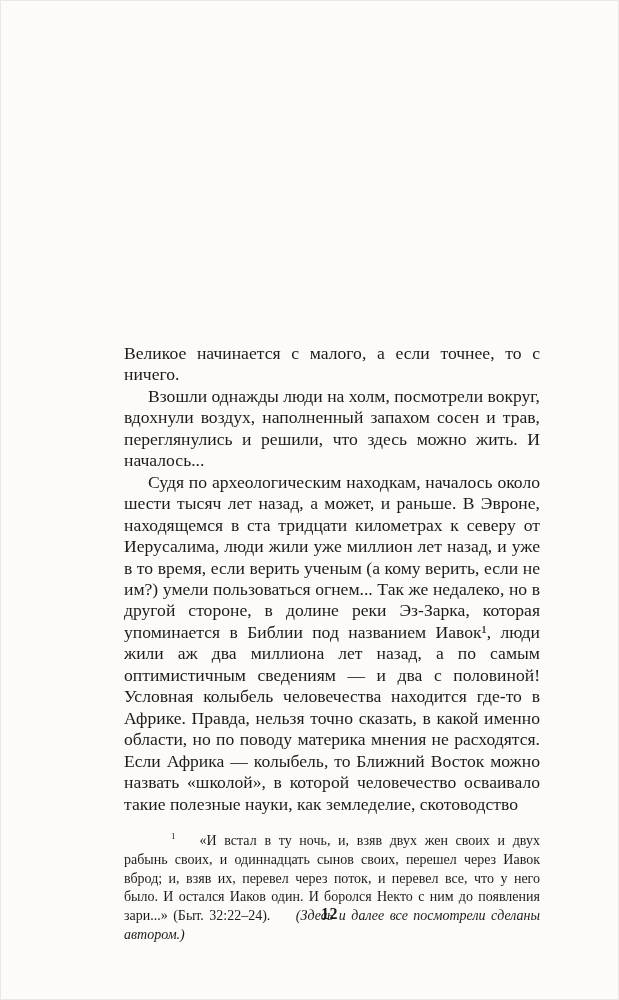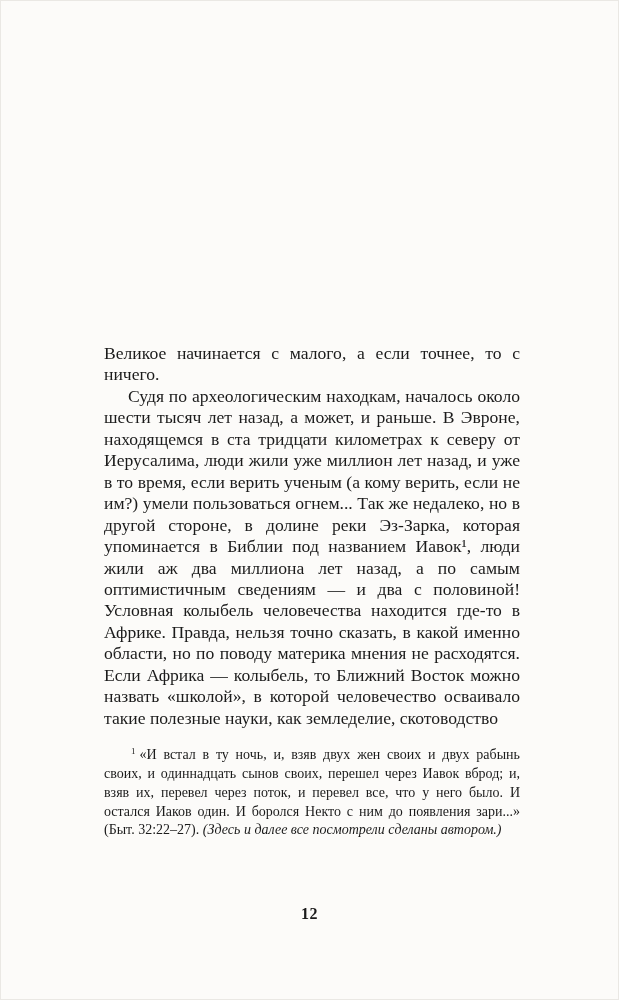--- a/index.html
+++ b/index.html
@@ -1,15 +1,15 @@
 <!DOCTYPE html>
 <html lang="ru"><head>
 <meta charset="utf-8">
 <style>
-  * { box-sizing: border-box; }
+  * { box-sizing: border-box; margin-left: 20px; }
   html, body { margin: 0; padding: 0; }
   body {
     width: 619px;
     height: 1000px;
     position: relative;
     background: #fcfbf9;
     color: #1b1b1b;
     font-family: "Liberation Serif", "DejaVu Serif", serif;
     box-shadow: inset 0 0 0 1px #eae8e4;
     overflow: hidden;
@@ -54,17 +54,18 @@
     font-size: 16px;
     font-weight: bold;
     letter-spacing: 0.5px;
   }
 </style>
 </head>
 <body>
 
 <div class="text-block">
   <p class="para">Великое начинается с малого, а если точнее, то с ничего.</p>
+  <p class="para indent">Взошли однажды люди на холм, посмотрели вокруг, вдохнули воздух, наполненный запахом сосен и трав, переглянулись и решили, что здесь можно жить. И началось...</p>
   <p class="para indent">Судя по археологическим находкам, началось около шести тысяч лет назад, а может, и раньше. В Эвроне, находящемся в ста тридцати километрах к северу от Иерусалима, люди жили уже миллион лет назад, и уже в то время, если верить ученым (а кому верить, если не им?) умели пользоваться огнем... Так же недалеко, но в другой стороне, в долине реки Эз-Зарка, которая упоминается в Библии под названием Иавок¹, люди жили аж два миллиона лет назад, а по самым оптимистичным сведениям — и два с половиной! Условная колыбель человечества находится где-то в Африке. Правда, нельзя точно сказать, в какой именно области, но по поводу материка мнения не расходятся. Если Африка — колыбель, то Ближний Восток можно назвать «школой», в которой человечество осваивало такие полезные науки, как земледелие, скотоводство</p>
-  <p class="footnote"><sup>1</sup><span>«И встал в ту ночь, и, взяв двух жен своих и двух рабынь своих, и одиннадцать сынов своих, перешел через Иавок вброд; и, взяв их, перевел через поток, и перевел все, что у него было. И остался Иаков один. И боролся Некто с ним до появления зари...» (Быт. 32:22–27). </span><em class="author-note">(Здесь и далее все посмотрели сделаны автором.)</em></p>
+  <p class="footnote"><sup>1</sup><span>«И встал в ту ночь, и, взяв двух жен своих и двух рабынь своих, и одиннадцать сынов своих, перешел через Иавок вброд; и, взяв их, перевел через поток, и перевел все, что у него было. И остался Иаков один. И боролся Некто с ним до появления зари...» (Быт. 32:22–24). </span><em class="author-note">(Здесь и далее все посмотрели сделаны автором.)</em></p>
 </div>
 
 <div class="page-number">12</div>
 
 </body></html>

